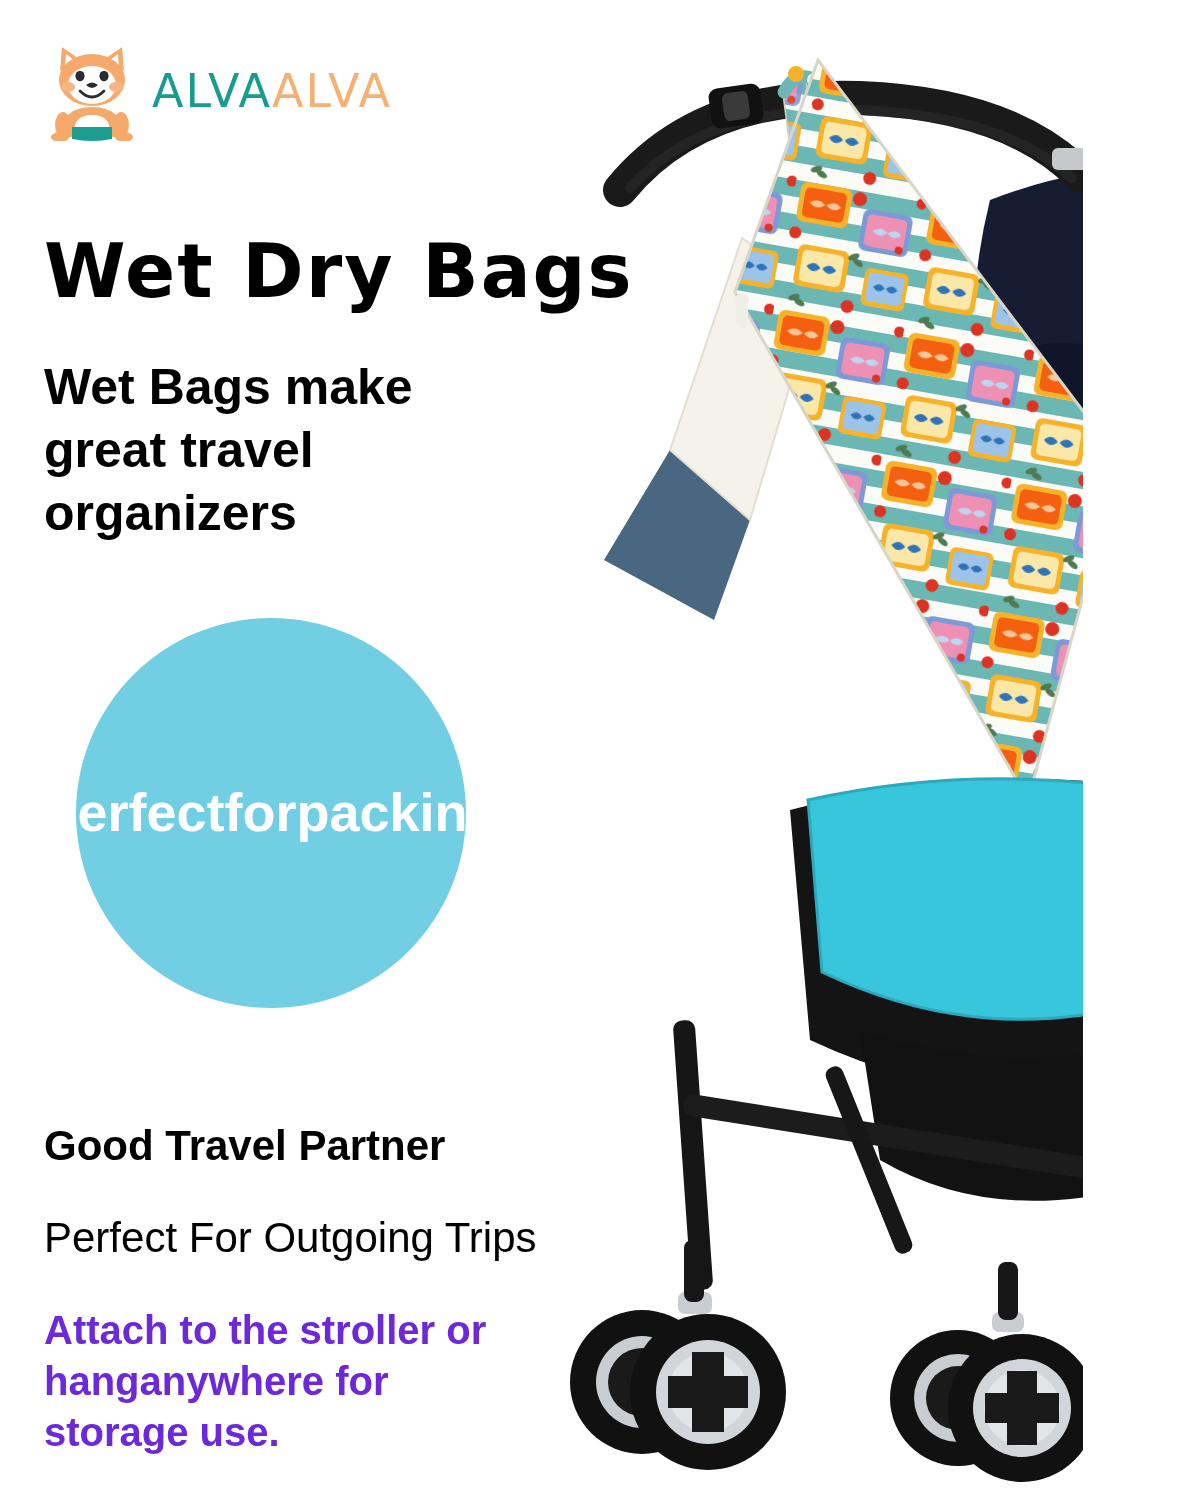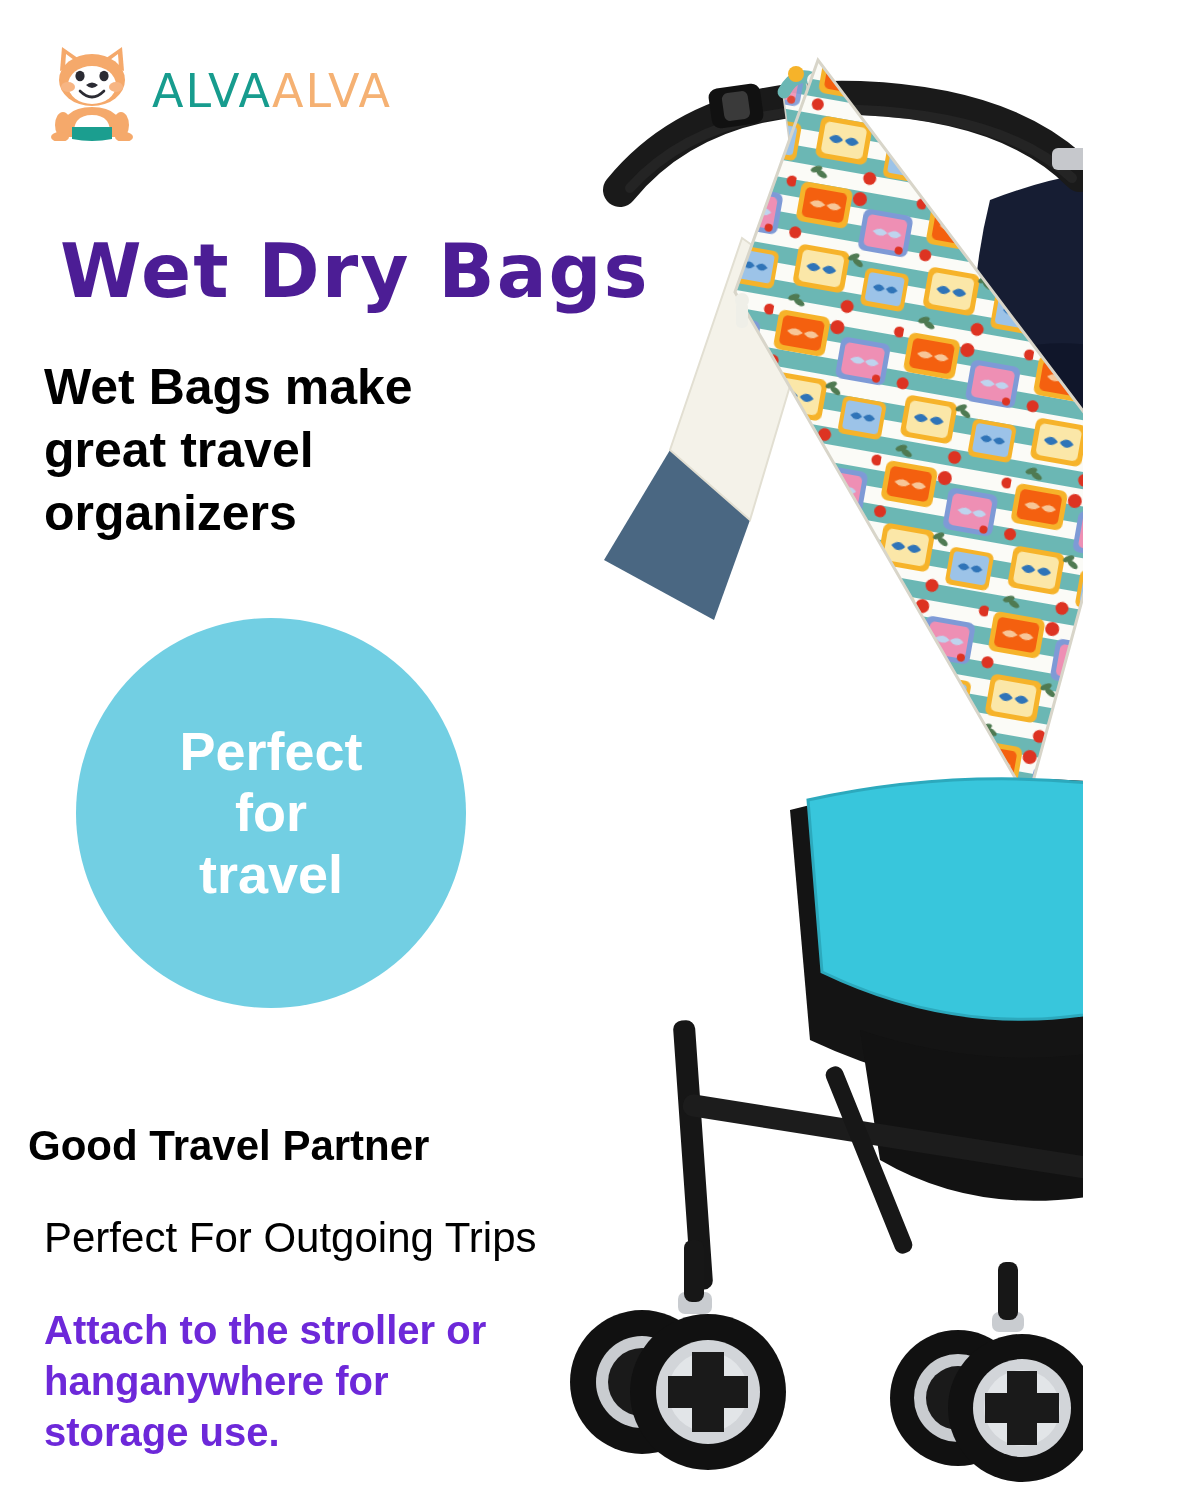--- a/index.html
+++ b/index.html
@@ -39,26 +39,26 @@
     font-size: 46px;
     font-weight: 400;
     line-height: 1;
   }
   .word-alva { color: #179C8E; }
   .word-baby { color: #F5B173; }
 
   
   #headline {
     position: absolute;
-    left: 60px;
+    left: 44px;
     top: 228px;
     font-family: "DejaVu Sans", sans-serif;
     font-size: 74px;
     font-weight: 700;
-    color: #4c1d95;
+    color: #000000;
     letter-spacing: 2px;
     white-space: nowrap;
   }
 
   
   #subhead {
     position: absolute;
     left: 44px;
     top: 356px;
     width: 470px;
@@ -71,34 +71,34 @@
   
   #badge {
     position: absolute;
     left: 76px;
     top: 618px;
     width: 390px;
     height: 390px;
     border-radius: 50%;
     background: #72CFE3;
     display: flex;
-    flex-direction: column;
+    flex-direction: row;
     align-items: center;
     justify-content: center;
     color: #ffffff;
     font-size: 54px;
     font-weight: 700;
     line-height: 1.14;
     text-align: center;
   }
 
   
   #bullet-1 {
     position: absolute;
-    left: 28px; top: 1122px;
+    left: 44px; top: 1122px;
     font-size: 42px; font-weight: 700; color: #000;
     white-space: nowrap;
   }
   #bullet-2 {
     position: absolute;
     left: 44px; top: 1214px;
     font-size: 42px; font-weight: 400; color: #000;
     white-space: nowrap;
   }
   #bullet-3 {
@@ -164,21 +164,21 @@
     </div>
   </div>
 
   <div id="headline">Wet Dry Bags</div>
 
   <div id="subhead">Wet Bags make great travel organizers</div>
 
   <div id="badge">
     <span>Perfect</span>
     <span>for</span>
-    <span>travel</span>
+    <span>packing</span>
   </div>
 
   <div id="bullet-1">Good Travel Partner</div>
   <div id="bullet-2">Perfect For Outgoing Trips</div>
   <div id="bullet-3">Attach to the stroller or hanganywhere for storage use.</div>
 
   <div id="product-photo">
     <svg viewBox="0 0 640 1500" xmlns="http://www.w3.org/2000/svg">
       <defs>
 

